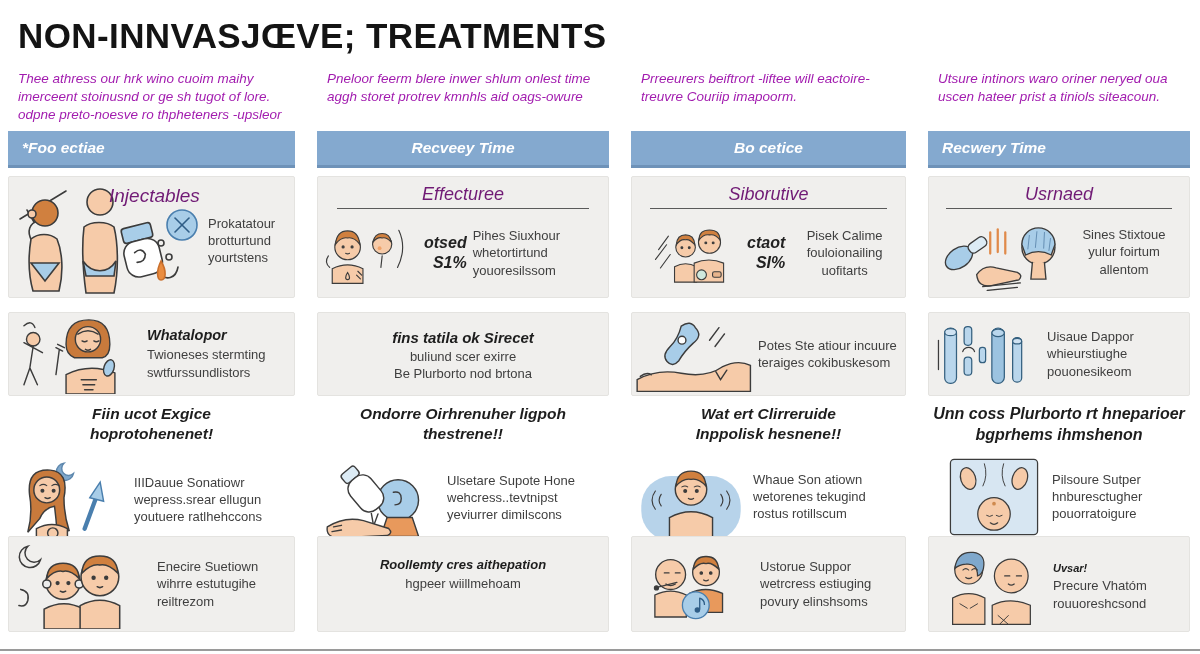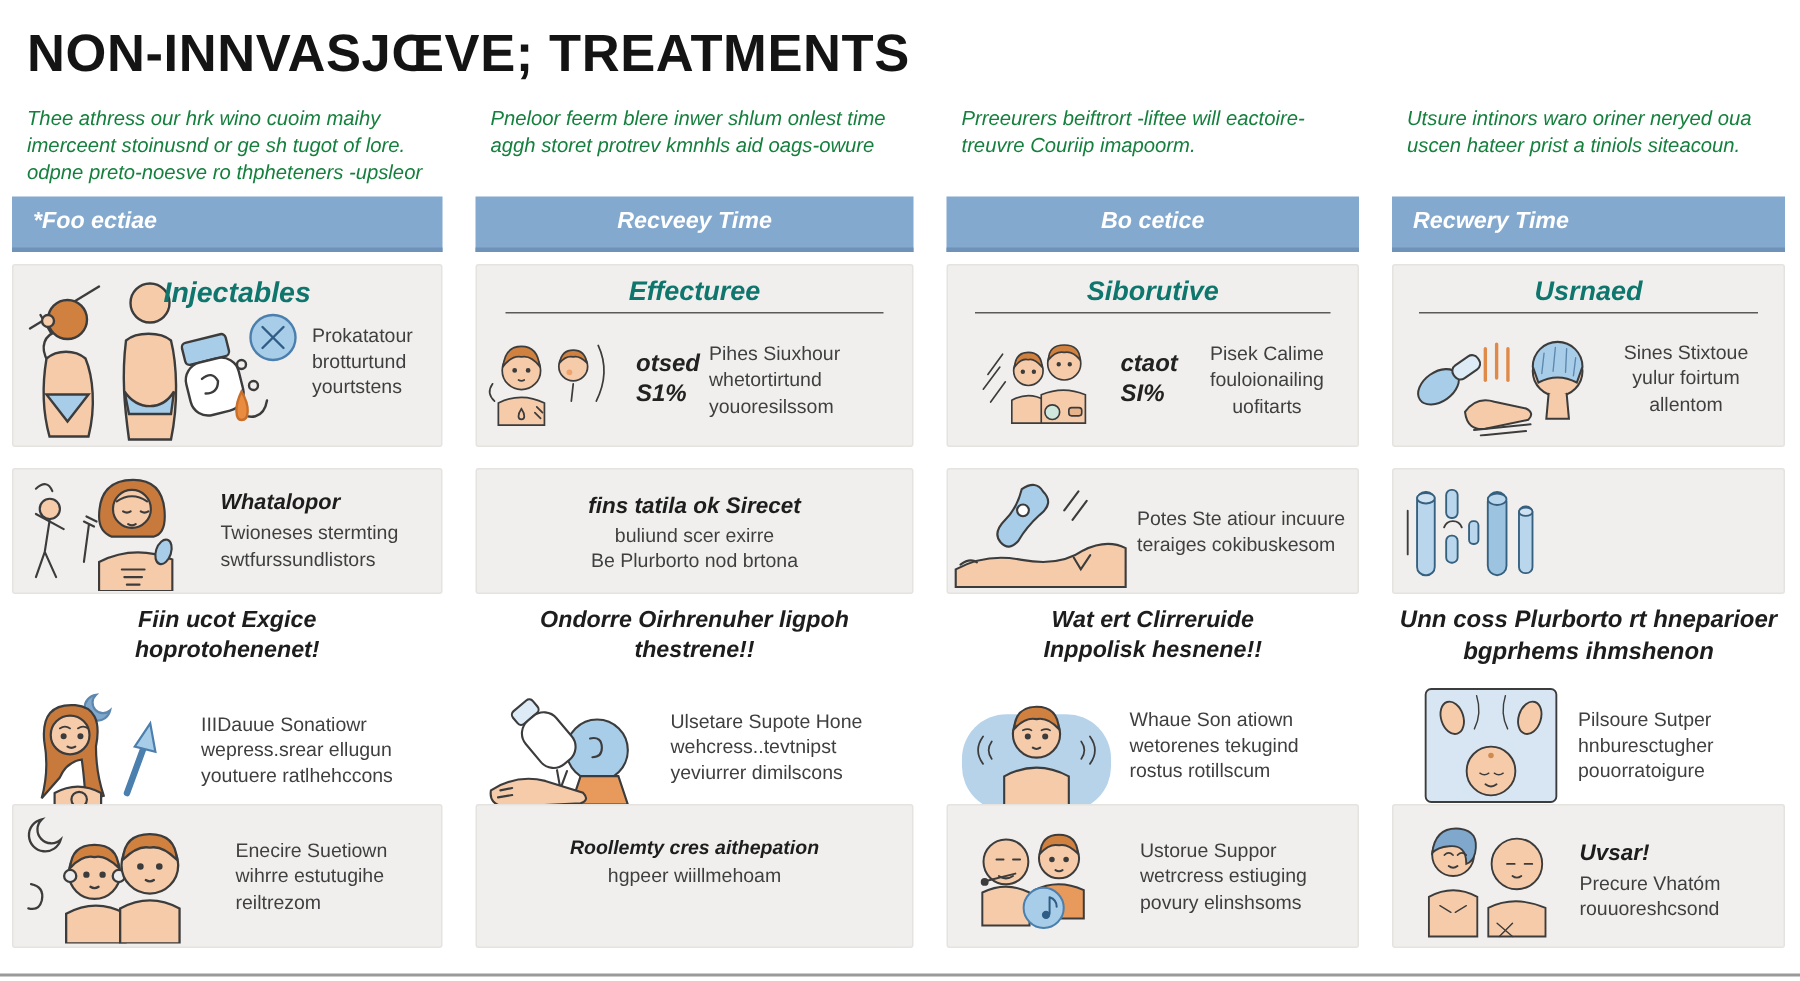--- a/index.html
+++ b/index.html
@@ -16,41 +16,41 @@
   }
   .layout {
     position:absolute; left:8px; top:68px;
     display:grid;
     grid-template-columns:287px 292px 275px 262px;
     column-gap:22px;
     grid-template-rows:63px 37px 130px 98px 140px 106px;
   }
   .intro {
     margin:0; padding:2px 4px 0 10px;
-    font-size:13.5px; font-style:italic; color:#15803d; line-height:1.32;
+    font-size:13.5px; font-style:italic; color:#a21caf; line-height:1.32;
   }
   .banner {
     background:#84a9cf; border-bottom:3px solid #6e92b8;
     color:#fff; font-weight:700; font-style:italic; font-size:15.5px;
     display:flex; align-items:center; justify-content:center;
   }
   .banner.left { justify-content:flex-start; padding-left:14px; }
   .card {
     background:#f0efed; border:1px solid #e4e3e0; border-radius:2px;
     position:relative; overflow:hidden;
   }
   .card.r1 { margin-top:8px; height:122px; }
   .card.r2 { margin-top:14px; height:84px; }
   .card.r4 { height:96px; }
-  .card-title { font-weight:700; font-style:italic; color:#0f766e; font-size:18px; }
+  .card-title { font-weight:400; font-style:italic; color:#701a75; font-size:18px; }
   .tl-wrap { text-align:center; padding-top:7px; }
   .rule { border-bottom:1.5px solid #5a5a5a; width:87%; margin:3px auto 2px; }
   .body-text { font-size:13px; color:#3f3f3f; line-height:1.32; }
   .flex-row { display:flex; align-items:center; }
-  .stat { font-weight:700; font-style:italic; font-size:16px; color:#222; text-align:left; line-height:1.25; white-space:nowrap; }
+  .stat { font-weight:700; font-style:italic; font-size:16px; color:#222; text-align:right; line-height:1.25; white-space:nowrap; }
   .sm-title { font-weight:700; font-style:italic; font-size:14.5px; color:#1d1d1d; margin-bottom:3px; }
   .h3 {
     font-weight:700; font-style:italic; font-size:15.5px; color:#1d1d1d;
     text-align:center; line-height:1.3; margin:0 auto 9px;
   }
   .block3 { margin-top:8px; }
   .h3.w1 { max-width:180px; }
   .h3.w2 { max-width:215px; }
   .h3.w3 { max-width:205px; }
   .h3.w4 { max-width:258px; font-size:16px; }
@@ -254,20 +254,21 @@
             <rect x="42" y="8" width="11" height="27" rx="5" fill="#b9d6ec"></rect>
             <rect x="42" y="52" width="11" height="26" rx="5" fill="#b9d6ec"></rect>
             <path d="M40,44 a9,9 0 0 1 17,0" stroke="#3c3c3c"></path>
             <rect x="64" y="38" width="9" height="22" rx="4" fill="#b9d6ec"></rect>
             <rect x="82" y="10" width="18" height="80" rx="9" fill="#9cc3e0"></rect>
             <ellipse cx="91" cy="17" rx="9" ry="5.5" fill="#b9d6ec"></ellipse>
             <rect x="112" y="24" width="13" height="64" rx="6" fill="#b9d6ec"></rect>
             <ellipse cx="118.5" cy="29" rx="6.5" ry="4" fill="#cfe2f2"></ellipse>
           </g>
         </svg>
+        <div class="body-text">Uisaue Dappor whieurstiughe pouonesikeom</div>
       </div>
     </div>
 
     <div class="block3" style="grid-column:1;grid-row:5">
       <div class="h3 w1">Fiin ucot Exgice hoprotohenenet!</div>
       <div class="flex-row" style="gap:8px;padding-left:6px">
         <svg width="112" height="92" viewBox="0 0 130 95">
           <g stroke="#3c3c3c" stroke-width="1.7" fill="none" stroke-linecap="round">
             <path d="M58,6 a10,10 0 1 0 11,12 a8,8 0 1 1 -11,-12 Z" fill="#7fa8cc" stroke="#5d87ad"></path>
             <path d="M18,42 Q15,12 42,14 Q64,16 58,46 Q58,66 64,84 L50,88 Q49,70 47,56 Q35,58 30,70 L16,86 Q22,64 18,42 Z" fill="#c87a3c"></path>
@@ -416,21 +417,21 @@
             <path d="M42,46 q4,3 8,0"></path>
             <path d="M34,82 l10,6 M58,82 l-10,6" stroke-width="1.3"></path>
             <path d="M78,84 Q102,72 130,84 L130,110 L78,110 Z" fill="#f6cba9"></path>
             <circle cx="104" cy="44" r="23" fill="#f6cba9"></circle>
             <path d="M95,44 l7,0 M111,44 l7,0" stroke-width="1.6"></path>
             <path d="M100,55 q4,3 8,0"></path>
             <path d="M86,98 l14,12 M100,98 l-12,12" stroke-width="1.3"></path>
           </g>
         </svg>
         <div style="padding-top:6px">
-          <div class="sm-title" style="font-size:15px">Uvsar!</div>
+          <div class="sm-title" style="font-size:11px">Uvsar!</div>
           <div class="body-text">Precure Vhatóm rouuoreshcsond</div>
         </div>
       </div>
     </div>
 
   </div>
 
   <div class="footer-line"></div>
 </div>
 

